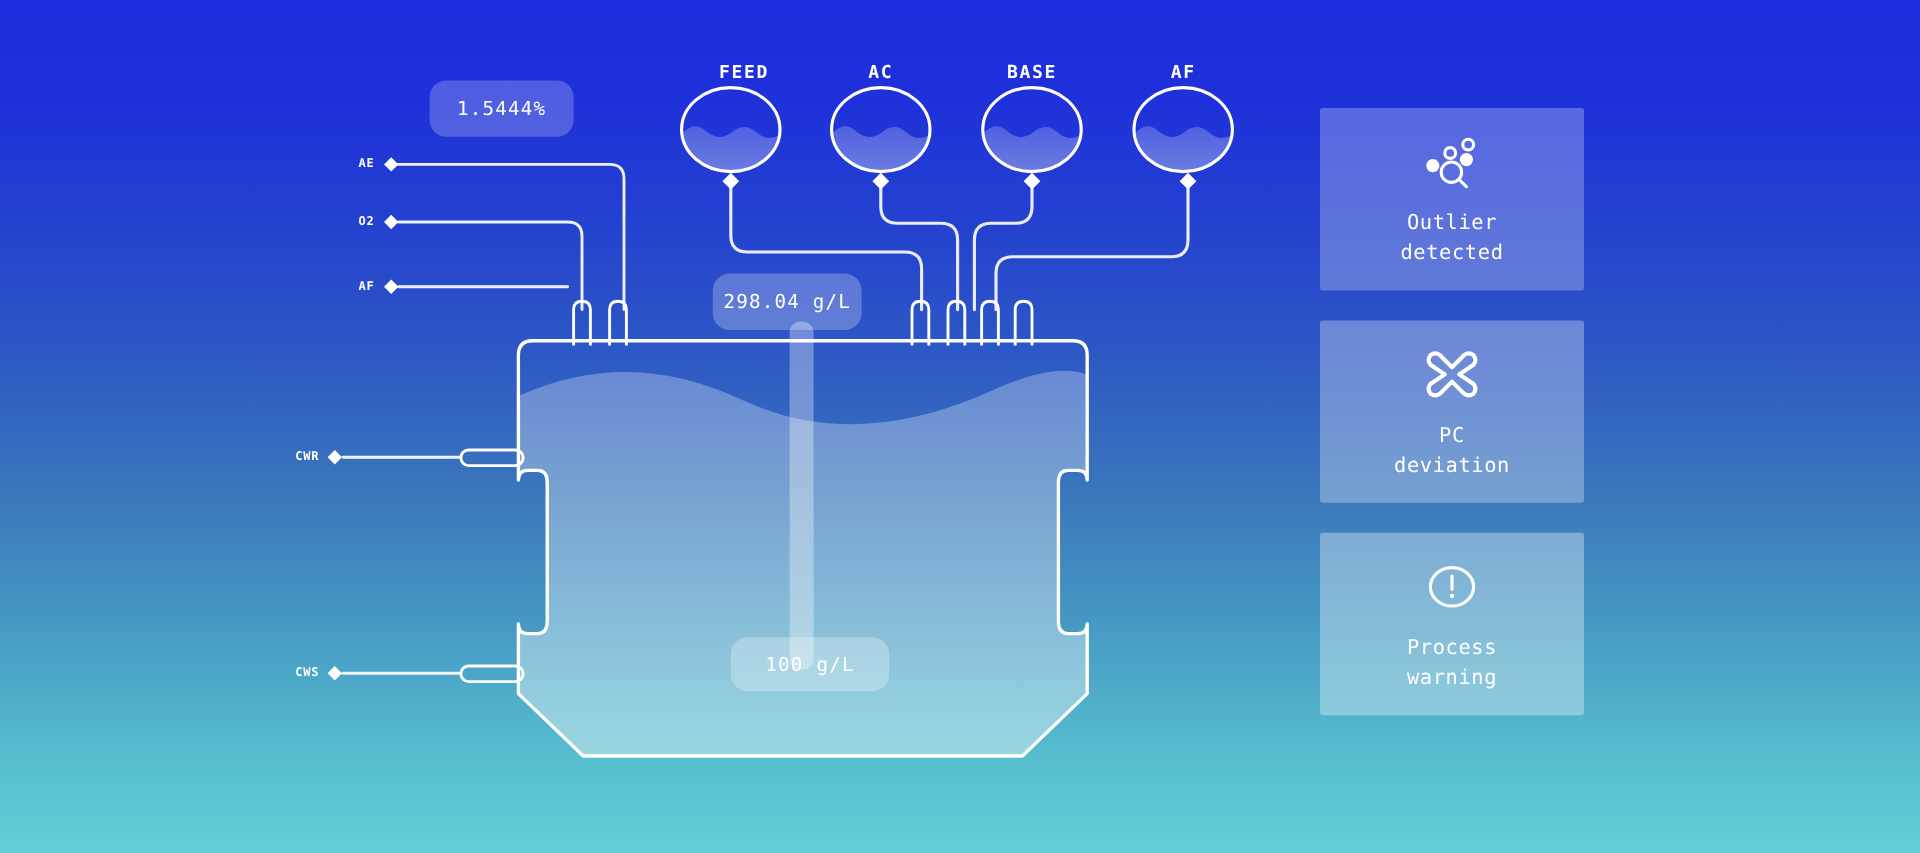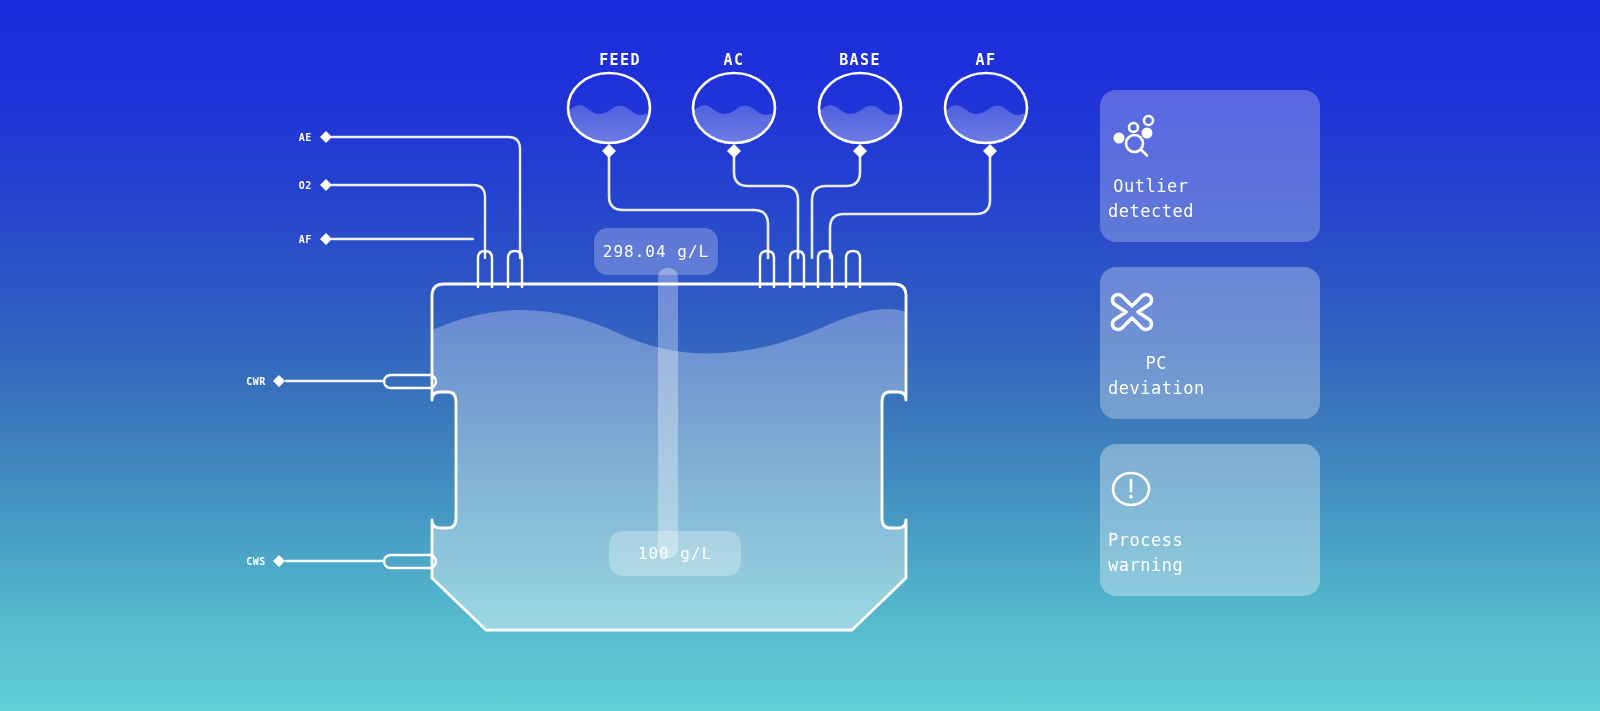--- a/index.html
+++ b/index.html
@@ -32,25 +32,25 @@
     position: absolute;
     left: 1100px;
     top: 90px;
     width: 220px;
     display: flex;
     flex-direction: column;
     gap: 25px;
   }
   .card {
     height: 152px;
-    border-radius: 16px;
+    border-radius: 2px;
     background: rgba(255,255,255,0.26);
     display: flex;
     flex-direction: column;
-    align-items: flex-start;
+    align-items: center;
     justify-content: center;
     color: #ffffff;
     box-sizing: border-box;
     padding: 10px 8px;
   }
   .card .icon-wrap {
     height: 54px;
     display: flex;
     align-items: center;
     justify-content: center;
@@ -264,20 +264,23 @@
   <div class="vessel-label" style="left:734px; top:51px;text-align:right;">
     <span>AC</span>
   </div>
   <div class="vessel-label" style="left:860px; top:51px;">
     <span>BASE</span>
   </div>
   <div class="vessel-label" style="left:986px; top:51px;">
     <span>AF</span>
   </div>
 
+  <div class="badge" id="badge-pct">
+    <span>1.5444%</span>
+  </div>
   <div class="badge" id="badge-conc">
     <span>298.04 g/L</span>
   </div>
   <div class="badge" id="badge-target">
     <span>100 g/L</span>
   </div>
 
   <div class="cards">
 
     <div class="card" style="background: rgba(255,255,255,0.26);">

